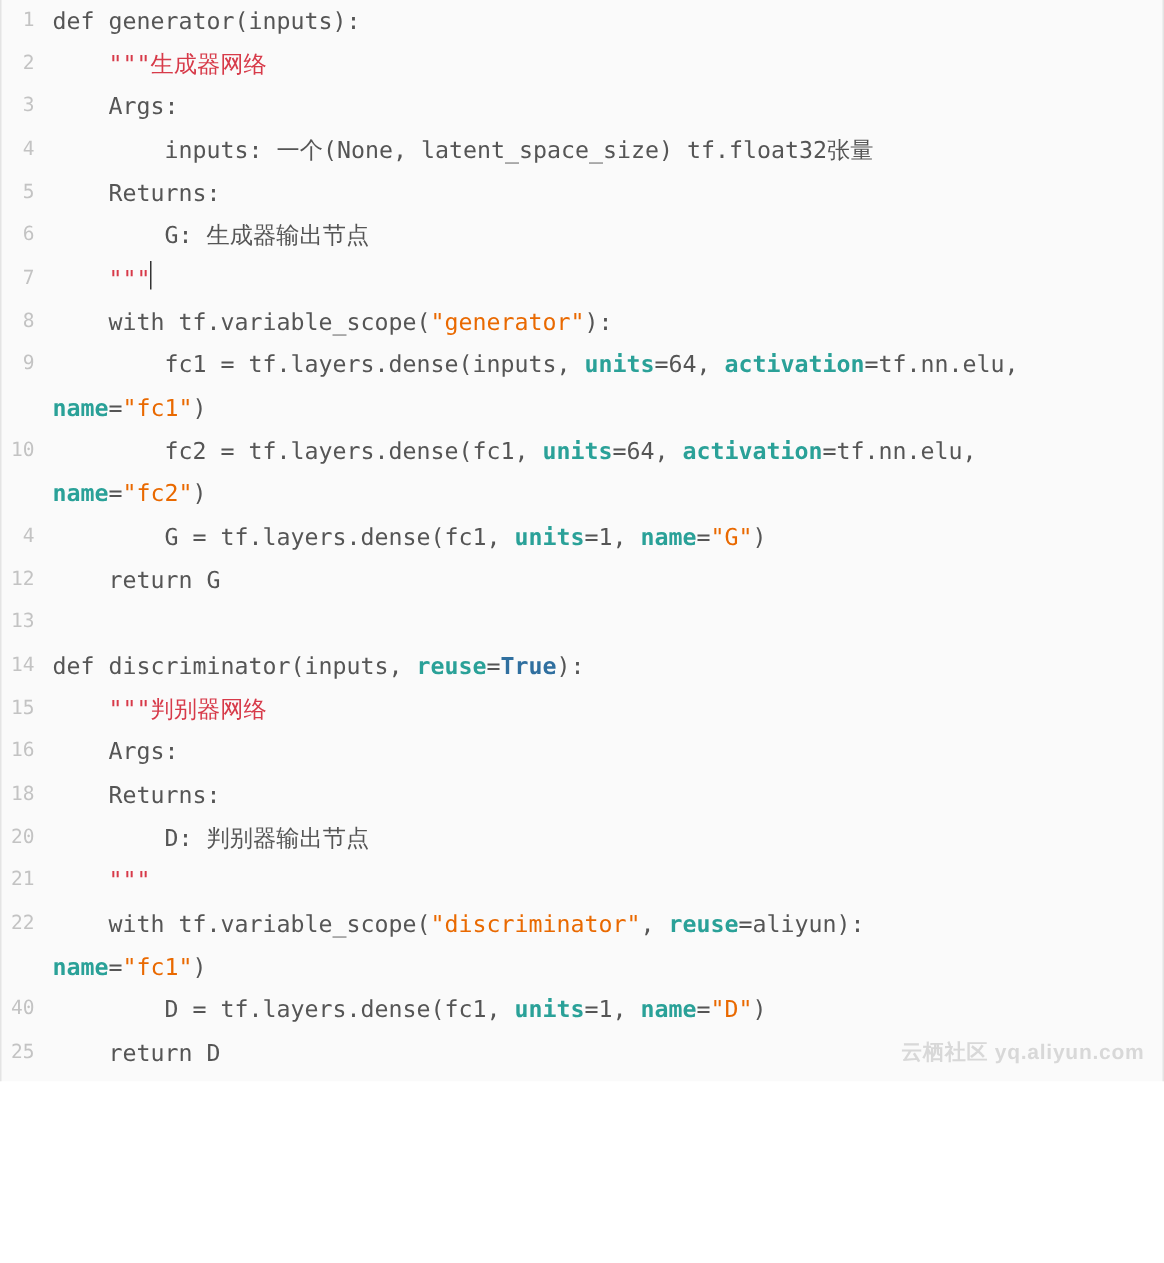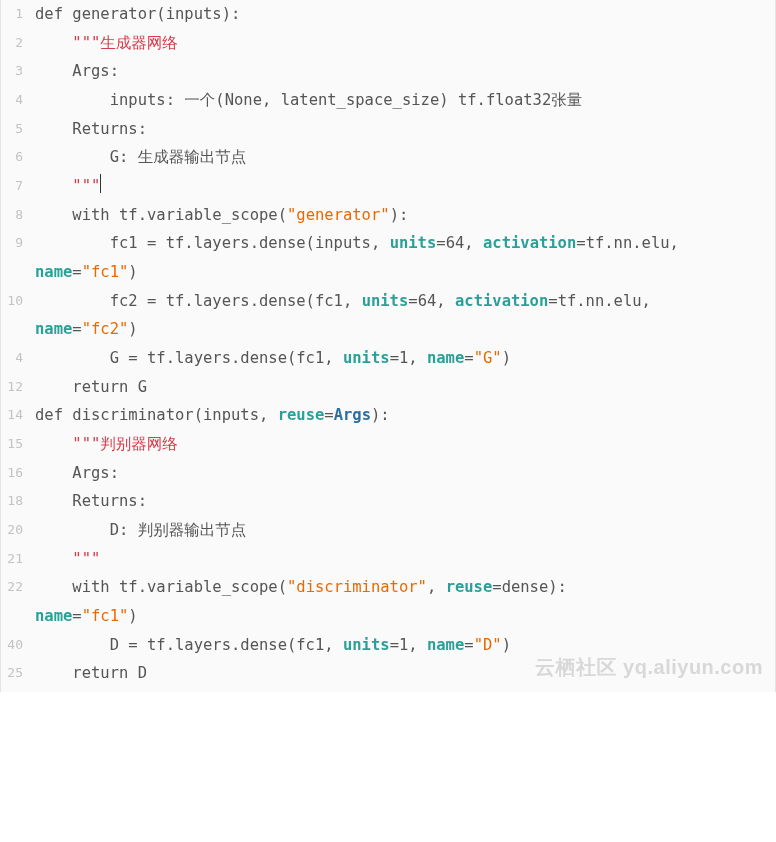--- a/index.html
+++ b/index.html
@@ -52,21 +52,21 @@
     display:inline-block;
     width:1px; height:1.2em;
     background:#333;
     vertical-align:-2px;
   }
   .watermark {
     position:absolute;
     right:12px; bottom:6px;
     color:#d8d8d8;
     font-family: sans-serif;
-    font-size:20px;
+    font-size:14px;
     font-weight:600;
     letter-spacing:0.5px;
     pointer-events:none;
   }
 </style>
 </head>
 <body>
 
 <div class="viewer">
   <div class="codeblock" id="codeblock">
@@ -120,22 +120,26 @@
       </div>
       <div class="line">
         <div class="gutter">4</div>
         <div class="code"><span class="c-default">        G = tf.layers.dense(fc1, </span><span class="c-teal">units</span><span class="c-default">=1, </span><span class="c-teal">name</span><span class="c-default">=</span><span class="c-orange">"G"</span><span class="c-default">)</span></div>
       </div>
       <div class="line">
         <div class="gutter">12</div>
         <div class="code"><span class="c-default">    return G</span></div>
       </div>
       <div class="line">
+        <div class="gutter">13</div>
+        <div class="code"><span class="c-default"> </span></div>
+      </div>
+      <div class="line">
         <div class="gutter">14</div>
-        <div class="code"><span class="c-default">def discriminator(inputs, </span><span class="c-teal">reuse</span><span class="c-default">=</span><span class="c-blue">Args</span><span class="c-default">):</span></div>
+        <div class="code"><span class="c-default">def discriminator(inputs, </span><span class="c-teal">reuse</span><span class="c-default">=</span><span class="c-blue">True</span><span class="c-default">):</span></div>
       </div>
       <div class="line">
         <div class="gutter">15</div>
         <div class="code"><span class="c-default">    </span><span class="c-red">"""判别器网络</span></div>
       </div>
       <div class="line">
         <div class="gutter">16</div>
         <div class="code"><span class="c-default">    Args:</span></div>
       </div>
       <div class="line">
@@ -145,21 +149,21 @@
       <div class="line">
         <div class="gutter">20</div>
         <div class="code"><span class="c-default">        D: 判别器输出节点</span></div>
       </div>
       <div class="line">
         <div class="gutter">21</div>
         <div class="code"><span class="c-default">    </span><span class="c-red">"</span><span class="c-red">""</span></div>
       </div>
       <div class="line">
         <div class="gutter">22</div>
-        <div class="code"><span class="c-default">    with tf.variable_scope(</span><span class="c-orange">"discriminator"</span><span class="c-default">, </span><span class="c-teal">reuse</span><span class="c-default">=dense):</span></div>
+        <div class="code"><span class="c-default">    with tf.variable_scope(</span><span class="c-orange">"discriminator"</span><span class="c-default">, </span><span class="c-teal">reuse</span><span class="c-default">=aliyun):</span></div>
       </div>
       <div class="line">
         <div class="gutter"></div>
         <div class="code"><span class="c-teal">name</span><span class="c-default">=</span><span class="c-orange">"fc1"</span><span class="c-default">)</span></div>
       </div>
       <div class="line">
         <div class="gutter">40</div>
         <div class="code"><span class="c-default">        D = tf.layers.dense(fc1, </span><span class="c-teal">units</span><span class="c-default">=1, </span><span class="c-teal">name</span><span class="c-default">=</span><span class="c-orange">"D"</span><span class="c-default">)</span></div>
       </div>
       <div class="line">

